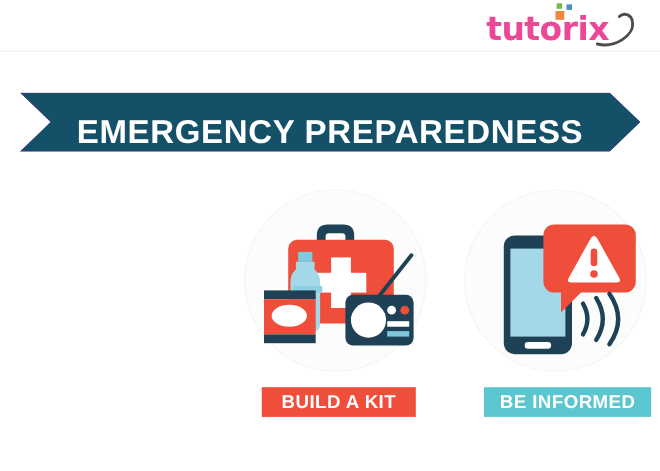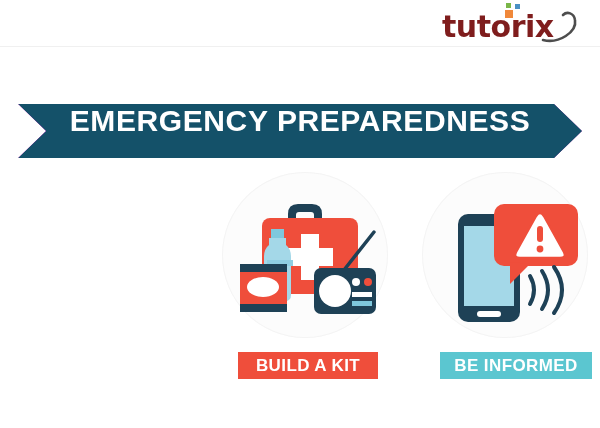--- a/index.html
+++ b/index.html
@@ -34,21 +34,21 @@
     width: 140px;
   }
   .logo-text {
     position: absolute;
     left: 0;
     top: 4px;
     font-family: "DejaVu Sans", sans-serif;
     font-size: 30px;
     font-weight: bold;
     letter-spacing: -0.5px;
-    color: #7f1d1d;
+    color: #ec4899;
     line-height: 30px;
   }
   .logo-swoosh {
     position: absolute;
     left: 95px;
     top: 2px;
     width: 42px;
     height: 36px;
   }
   .logo-dot {
@@ -56,36 +56,36 @@
     width: 5px; height: 5px;
   }
   .dot-orange { left: 63px; top: 2px;  width: 8px; height: 8px; background: #f0883a; }
   .dot-blue   { left: 73px; top: -4px; background: #4a90c4; }
   .dot-green  { left: 64px; top: -5px; background: #7ab648; }
 
   
   #banner {
     position: absolute;
     left: 18px;
-    top: 104px;
+    top: 84px;
     width: 564px;
     height: 54px;
     background: #a21caf;
     -webkit-clip-path: polygon(0 0, 564px 0, 564px 54px, 0 54px,
                  0 54px, 28px 27px, 0 0);
     clip-path: polygon(
       0px 0px,
       536px 0px,
       564px 27px,
       536px 54px,
       0px 54px,
       28px 27px
     );
     display: flex;
-    align-items: flex-start;
+    align-items: flex-end;
     justify-content: center;
   }
   #banner-inner {
     position: absolute;
     left: 0; top: 0;
     width: 564px; height: 54px;
     background: #145169;
     clip-path: polygon(
       0px 0px,
       536px 0px,

